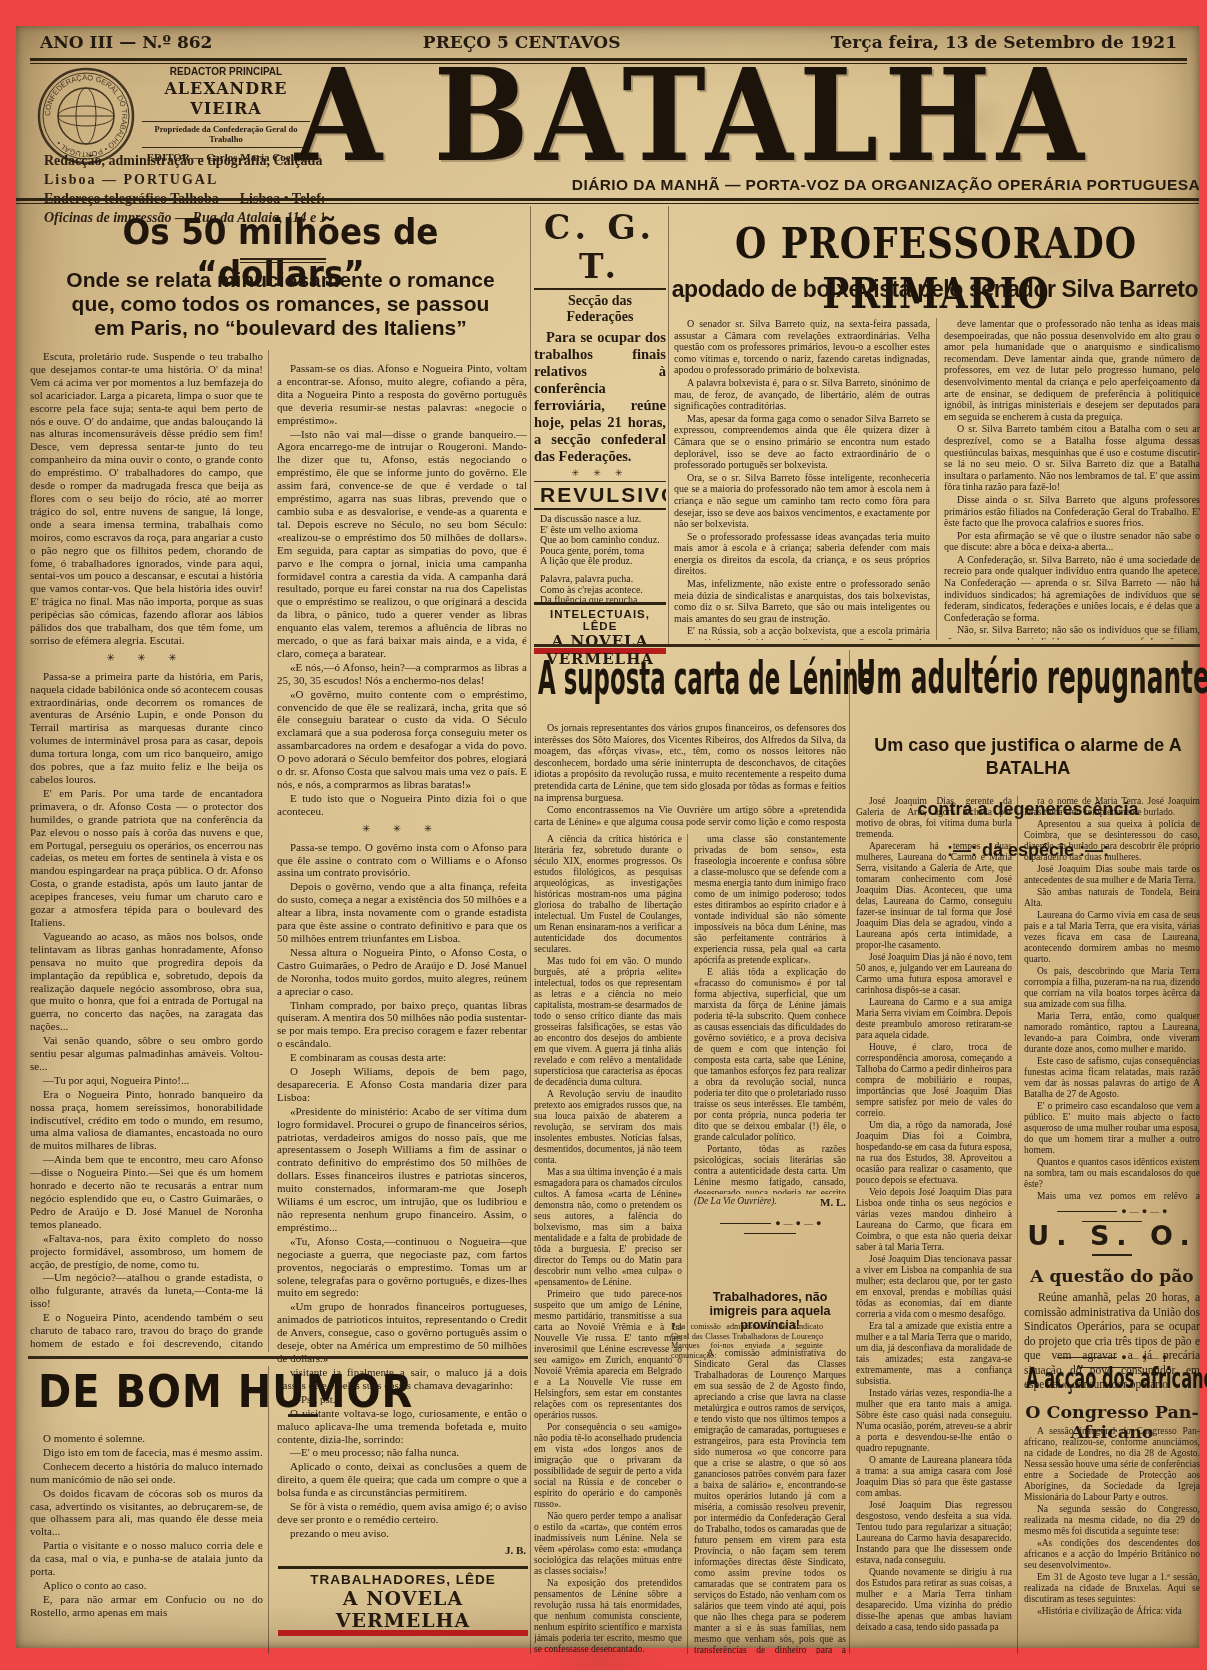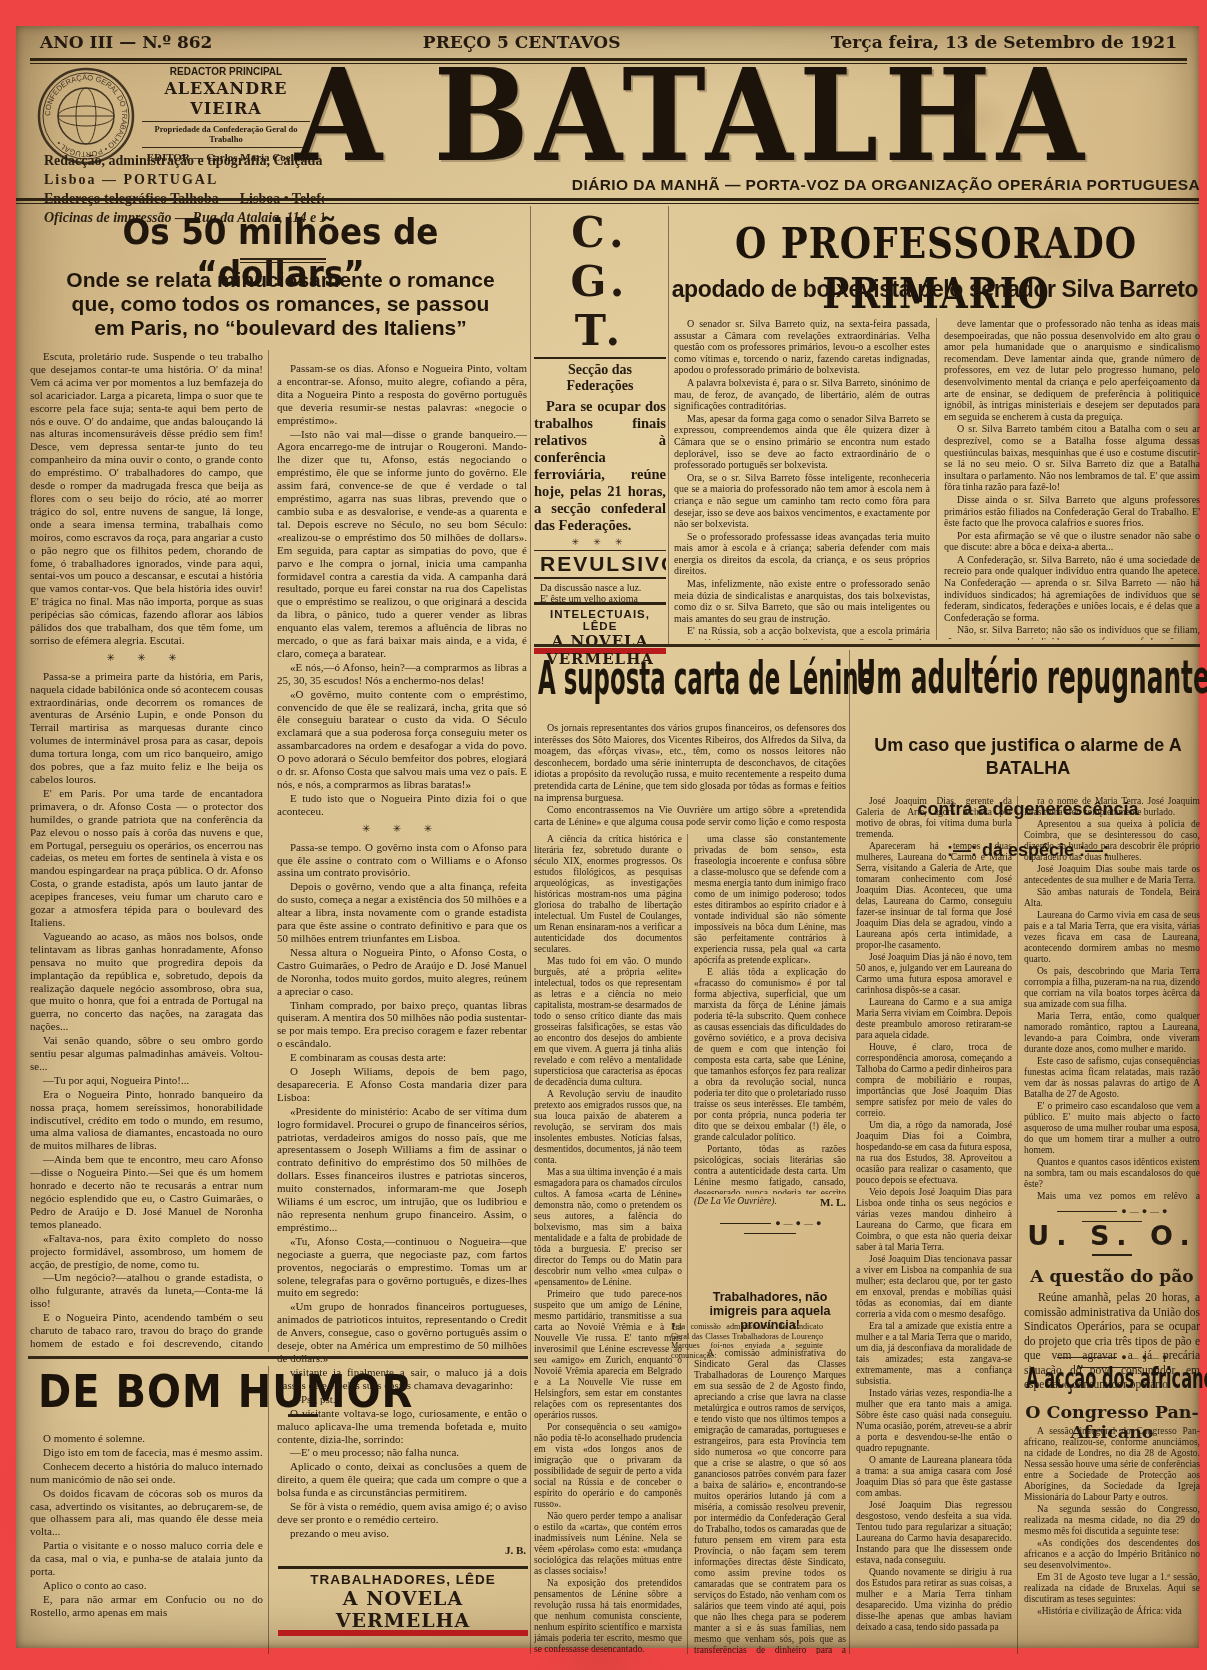--- a/index.html
+++ b/index.html
@@ -47,21 +47,21 @@
   .h-prof2{position:absolute;left:668px;top:276px;width:534px;text-align:center;
      font-family:"Liberation Sans",sans-serif;font-weight:bold;font-size:23px;color:#20160c;letter-spacing:-.4px;}
   
   .col{position:absolute;overflow:hidden;text-align:justify;}
   .col p{margin:0 0 1px;text-indent:13px;}
   .col p.orn{text-align:center;text-indent:0;letter-spacing:10px;margin:5px 0;font-size:10px;}
   .s11{font-size:11px;line-height:12.9px;}
   .s10{font-size:10px;line-height:11.6px;}
   .s95{font-size:9.5px;line-height:11px;}
   .mid{position:absolute;left:534px;top:208px;width:132px;height:396px;overflow:hidden;text-align:center;}
-  .mid .cgt{font-family:"DejaVu Serif",serif;font-weight:bold;font-size:42px;letter-spacing:5px;border-bottom:2px solid #2e2213;display:inline-block;padding:0 4px 2px;}
+  .mid .cgt{font-family:"DejaVu Serif",serif;font-weight:bold;font-size:33px;letter-spacing:5px;border-bottom:2px solid #2e2213;display:inline-block;padding:0 4px 2px;}
   .mid .seccao{font-size:14px;font-weight:bold;margin-top:3px;}
   .mid .cgt-par{font-family:"Liberation Serif",serif;font-weight:bold;font-size:14.5px;line-height:17px;text-align:justify;text-indent:12px;margin-top:4px;}
   .mid .orn2{letter-spacing:6px;font-size:9px;margin:3px 0;}
   .mid .rev{font-family:"Liberation Sans",sans-serif;font-weight:bold;font-size:21px;letter-spacing:2px;border-top:1px solid #2e2213;border-bottom:2px solid #2e2213;display:inline-block;padding:1px 6px;}
   .stanzas{margin-top:4px;text-align:left;}
   .stanzas p{white-space:pre-line;font-size:10px;line-height:10.6px;margin:0 0 7px;text-indent:0;text-align:left;padding-left:6px;}
   .sig{font-weight:bold;text-align:right;font-size:11px;}
   .promo{position:absolute;border-top:3px solid #2e2213;border-bottom:6px solid #b91c1c;text-align:center;padding-top:3px;}
   .promo .p1{font-family:"Liberation Sans",sans-serif;font-weight:bold;font-size:13.5px;letter-spacing:1px;}
   .promo .p2{font-family:"DejaVu Serif",serif;font-weight:bold;font-size:19px;letter-spacing:1px;}

